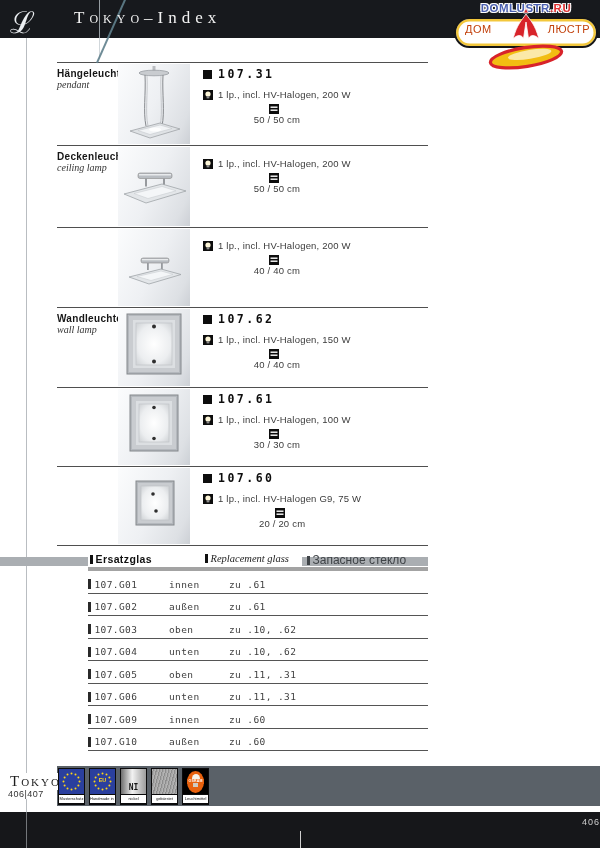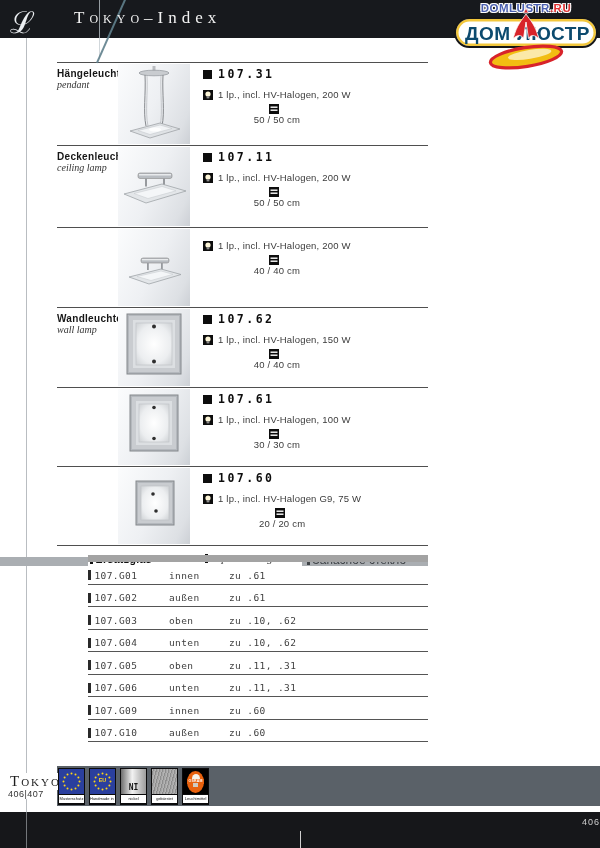--- a/index.html
+++ b/index.html
@@ -19,21 +19,21 @@
 
   
   .brand{position:absolute;left:452px;top:0;width:148px;height:82px;z-index:6;}
   .brand-url{position:absolute;left:0;top:2px;width:148px;text-align:center;
              font-size:11.5px;font-weight:bold;letter-spacing:.5px;color:#4a5fb0;
              text-shadow:1px 1px 0 #fff,-1px -1px 0 #fff,1px -1px 0 #fff,-1px 1px 0 #fff;}
   .brand-url .tld{color:#e03030;}
   .brand-pill{position:absolute;left:2px;top:17px;width:140px;height:27px;background:#fff;
               border:2px solid #161616;border-radius:16px;
               box-shadow:inset 0 0 0 2.5px #f3c73c;}
-  .brand-word{position:absolute;top:23px;font-size:19px;font-weight:bold;color:#0c4a6e;z-index:8;
+  .brand-word{position:absolute;top:23px;font-size:11px;font-weight:normal;color:#c2410c;z-index:8;
               letter-spacing:.5px;}
   .brand-word.left{left:13px;}
   .brand-word.right{right:10px;}
   .brand-chand{position:absolute;left:57px;top:8px;z-index:9;}
   .brand-dish{position:absolute;left:32px;top:42px;z-index:7;}
 
   
   .vline{position:absolute;left:26px;top:38px;width:1px;height:774px;background:#b9bdc1;z-index:0;}
   .vline-foot{position:absolute;left:26px;top:812px;width:1px;height:36px;background:#74777b;z-index:4;}
 
@@ -65,21 +65,21 @@
   .glass{position:absolute;left:0;top:553px;width:428px;z-index:1;}
   .gband{position:absolute;left:0;top:4px;width:428px;height:9px;background:#aaaeb2;}
   .gmask{position:absolute;left:88px;top:1px;width:214px;height:14px;background:#fff;}
   .ghead{position:absolute;top:0;white-space:nowrap;}
   .ghead::before{content:"";display:inline-block;width:2.5px;height:9px;background:#101010;
                  margin-right:3px;vertical-align:-1px;}
   .ghead.de{left:90px;font-size:10.5px;font-weight:bold;color:#101010;letter-spacing:.4px;}
   .ghead.en{left:205px;font-family:"Liberation Serif",serif;font-style:italic;font-size:10.5px;color:#222;}
   .ghead.ru{left:307px;font-size:12px;color:#3f4347;}
   .ghead.ru::before{background:#3f4347;}
-  .grows{position:absolute;left:88px;top:2px;width:340px;border-top:7px solid #a3a3a3;}
+  .grows{position:absolute;left:88px;top:14px;width:340px;border-top:4px solid #a3a3a3;}
   .grow{position:relative;height:22.5px;border-bottom:1px solid #555;
         display:flex;align-items:flex-end;padding-bottom:3px;box-sizing:border-box;
         font-family:"DejaVu Sans Mono",monospace;font-size:9.5px;color:#3f3f3f;letter-spacing:.4px;}
   .gcode{width:81px;}
   .gcode::before{content:"";display:inline-block;width:2.5px;height:10px;background:#2a2a2a;
                  margin-right:4px;vertical-align:-1.5px;}
   .gpos{width:60px;}
 
   
   .foot-series{position:absolute;left:8px;top:773px;z-index:1;background:#fff;padding:0 2px;
@@ -198,24 +198,20 @@
         <svg width="72" height="79" viewBox="0 0 72 79">
           <rect x="20" y="26" width="34" height="5.5" rx="2" fill="#b9bdc2" stroke="#888" stroke-width="0.6"></rect>
           <rect x="21" y="27" width="32" height="1.5" fill="#e8eaec"></rect>
           <rect x="27" y="31.5" width="2" height="8" fill="#979a9e"></rect>
           <rect x="45" y="31.5" width="2" height="8" fill="#979a9e"></rect>
           <polygon points="6,47 44,37 68,44 28,56" fill="#e3e6e9" stroke="#a0a4a8" stroke-width="0.8"></polygon>
           <polygon points="16,46.5 44,39.5 58,43.8 30,51.5" fill="#f4f6f8" stroke="#c5c9cd" stroke-width="0.5"></polygon>
         </svg>
       </div>
       <div class="pspecs">
-        <div class="pcode">
-            <span class="sq"></span>
-            <span>107.11</span>
-          </div>
         <div class="pline lamp">
             <svg width="10" height="10" viewBox="0 0 10 10">
               <rect width="10" height="10" fill="#0d0d0d"></rect>
               <circle cx="5" cy="4" r="2.6" fill="#fdf6d8"></circle>
               <rect x="3.6" y="6.4" width="2.8" height="2" fill="#8d8d8d"></rect>
             </svg>
             <span>1 lp., incl. HV-Halogen, 200 W</span>
           </div>
         <div class="pline size">
             <svg width="10" height="10" viewBox="0 0 10 10">

